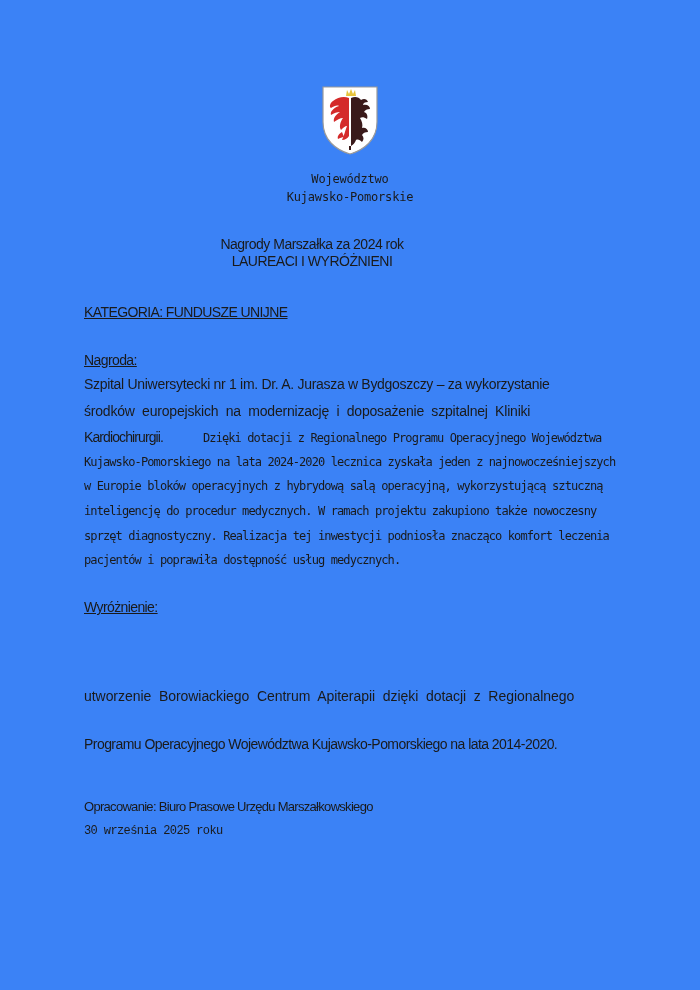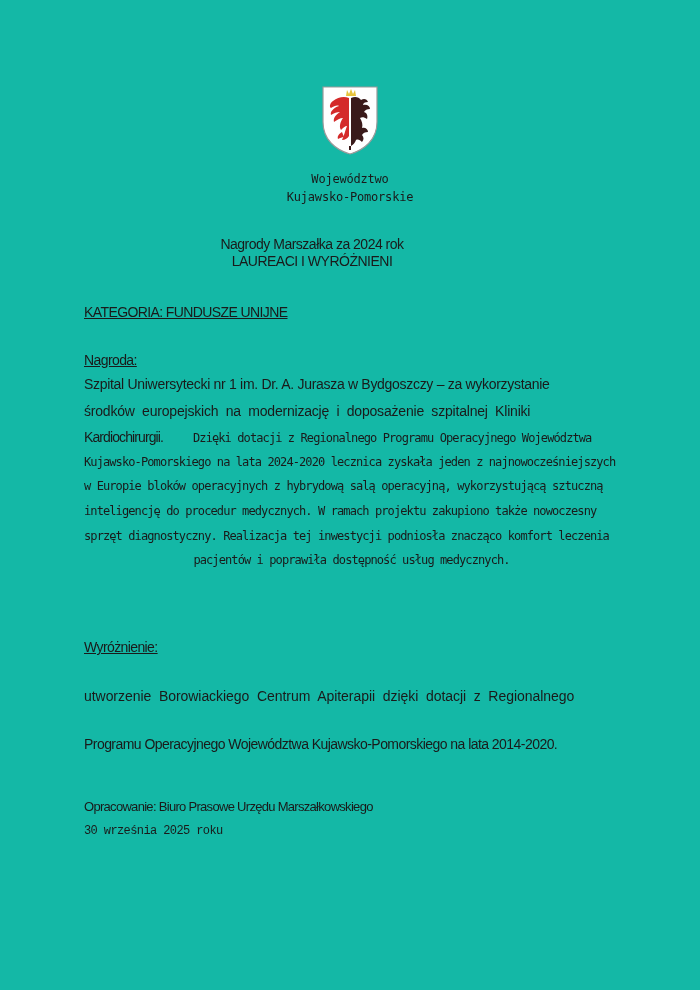--- a/index.html
+++ b/index.html
@@ -12,21 +12,21 @@
       height: 990px;
       position: relative;
       overflow: hidden;
       color: #1a1a1a;
     }
     .page {
       position: absolute;
       left: 0; top: 0;
       width: 700px;
       height: 990px;
-      background: #14b8a6;
+      background: #3b82f6;
     }
     .coat {
       position: absolute;
       left: 320px;
       top: 84px;
       width: 60px;
       height: 72px;
     }
     .voiv {
       position: absolute;
@@ -128,28 +128,28 @@
   <div class="sec-head" style="top:303px;">KATEGORIA:  FUNDUSZE UNIJNE</div>
 
   <div class="sec-head" style="top:351px;">Nagroda:</div>
 
   <div class="line sans" style="top:372px; letter-spacing:-0.3px;">Szpital Uniwersytecki  nr  1  im.  Dr.  A.  Jurasza  w  Bydgoszczy – za wykorzystanie</div>
   <div class="line sans justify" style="top:399px; letter-spacing:-0.2px;">
     <span style="white-space:pre;">środków  europejskich  na  modernizację  i  doposażenie  szpitalnej  Kliniki</span>
   </div>
   <div class="line" style="top:425px;">
     <span class="sans" style="letter-spacing:-0.9px;">Kardiochirurgii.</span>
-    <span class="mono" style="margin-left:26px;">Dzięki dotacji z Regionalnego Programu Operacyjnego Województwa</span>
+    <span class="mono" style="margin-left:36px;">Dzięki dotacji z Regionalnego Programu Operacyjnego Województwa</span>
   </div>
   <div class="line mono" style="top:450px;">Kujawsko-Pomorskiego na lata 2024-2020  lecznica zyskała jeden z najnowocześniejszych</div>
   <div class="line mono" style="top:474px;">w Europie bloków  operacyjnych z hybrydową salą operacyjną, wykorzystującą sztuczną</div>
   <div class="line mono" style="top:499px;">inteligencję do procedur medycznych. W  ramach projektu zakupiono także nowoczesny</div>
   <div class="line mono" style="top:524px;">sprzęt diagnostyczny.  Realizacja tej inwestycji podniosła  znacząco  komfort leczenia</div>
-  <div class="line mono" style="top:548px;text-align:center;">pacjentów i poprawiła dostępność usług medycznych.</div>
+  <div class="line mono" style="top:548px;">pacjentów i poprawiła dostępność usług medycznych.</div>
 
-  <div class="sec-head" style="top:638px;">Wyróżnienie:</div>
+  <div class="sec-head" style="top:598px;">Wyróżnienie:</div>
   <div class="line sans" style="top:672px; letter-spacing:-0.05px; white-space:pre;margin-top:12px;">utworzenie  Borowiackiego  Centrum  Apiterapii  dzięki  dotacji  z  Regionalnego</div>
   <div class="line sans" style="top:732px; letter-spacing:-0.55px;">Programu Operacyjnego Województwa Kujawsko-Pomorskiego na lata 2014-2020.</div>
 
   <div class="footer1">Opracowanie: Biuro  Prasowe Urzędu Marszałkowskiego</div>
   <div class="footer2">30 września 2025 roku</div>
 
 </div>
 
 </body></html>

